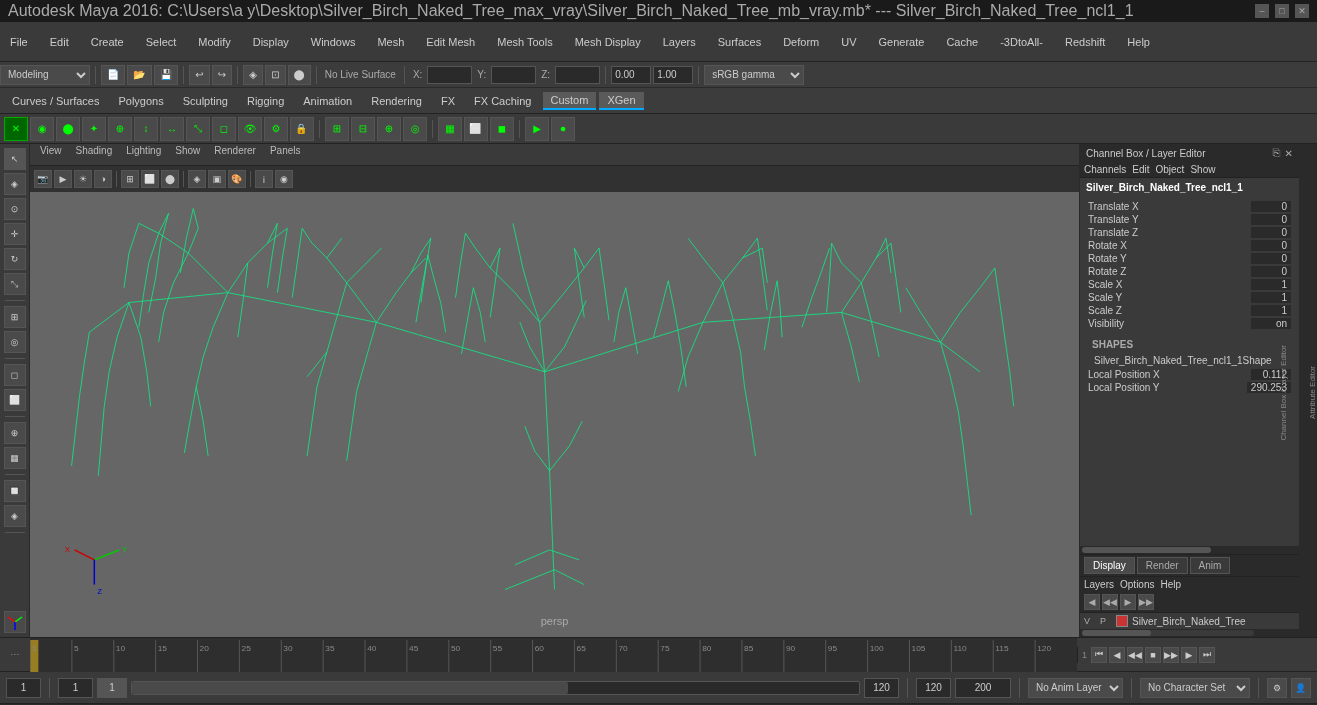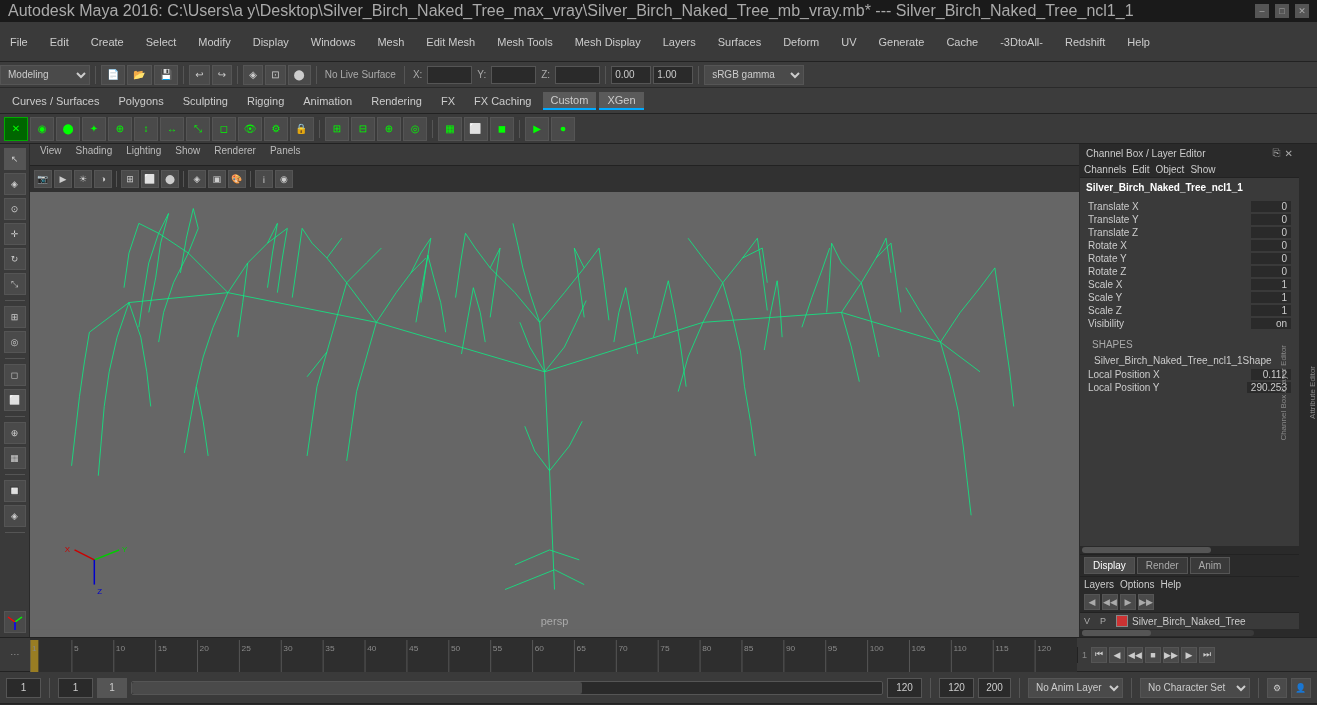--- a/index.html
+++ b/index.html
@@ -48,21 +48,21 @@
     #viewport-label { position: absolute; bottom: 10px; left: 50%; transform: translateX(-50%); color: #aaa; font-size: 11px; }
 
     
     #rightpanel { width: 220px; background: #3a3a3a; border-left: 1px solid #2a2a2a; display: flex; flex-direction: column; }
     #rp-header { background: #2a2a2a; padding: 3px 6px; font-size: 10px; color: #aaa; display: flex; justify-content: space-between; align-items: center; }
     #channel-box { flex: 1; overflow-y: auto; padding: 4px; }
     .cb-row { display: flex; justify-content: space-between; align-items: center; padding: 1px 4px; }
     .cb-name { font-size: 10px; color: #ccc; }
     .cb-val { font-size: 10px; color: #ccc; background: #2a2a2a; padding: 0 4px; min-width: 40px; text-align: right; }
     .cb-val.editable { cursor: text; }
-    .shapes-title { font-size: 10px; color: #aaa; font-weight: normal; padding: 4px 4px 2px; }
+    .shapes-title { font-size: 10px; color: #aaa; font-weight: bold; padding: 4px 4px 2px; }
     .shapes-name { font-size: 10px; color: #ccc; padding: 2px 4px; }
 
     
     #rp-bottom-tabs { display: flex; background: #2a2a2a; padding: 2px 4px; gap: 2px; border-top: 1px solid #222; }
     .rp-btab { padding: 2px 8px; font-size: 10px; color: #aaa; cursor: pointer; background: #3a3a3a; border: 1px solid #555; }
     .rp-btab.active { background: #4a4a4a; color: #fff; }
 
     
     .layer-row { display: flex; align-items: center; padding: 2px 4px; gap: 4px; }
     .layer-color { width: 12px; height: 12px; background: #cc3333; border: 1px solid #888; }
@@ -701,21 +701,21 @@
   <input class="tp-input" value="1" style="width: 35px;">
   <div class="tp-separator"></div>
   <input class="tp-input" value="1" style="width: 35px;">
   <input class="tp-input" value="1" style="width: 30px; background: rgb(85, 85, 85);">
   <div style="flex:1;height:14px;background:#2a2a2a;border:1px solid #555;border-radius:2px;position:relative;">
     <div style="width:60%;height:100%;background:#4a4a4a;border-radius:2px;"></div>
   </div>
   <input class="tp-input" value="120" style="width: 35px;">
   <div class="tp-separator"></div>
   <input class="tp-input" value="120" style="width: 35px;">
-  <input class="tp-input" value="200" style="width: 33px;">
+  <input class="tp-input" value="200" style="width: 56px;">
   <div class="tp-separator"></div>
   <select class="tp-dropdown" style="width:95px;">
     <option>No Anim Layer</option>
   </select>
   <div class="tp-separator"></div>
   <select class="tp-dropdown" style="width:110px;">
     <option>No Character Set</option>
   </select>
   <div class="tp-separator"></div>
   <button class="tp-btn">⚙</button>

